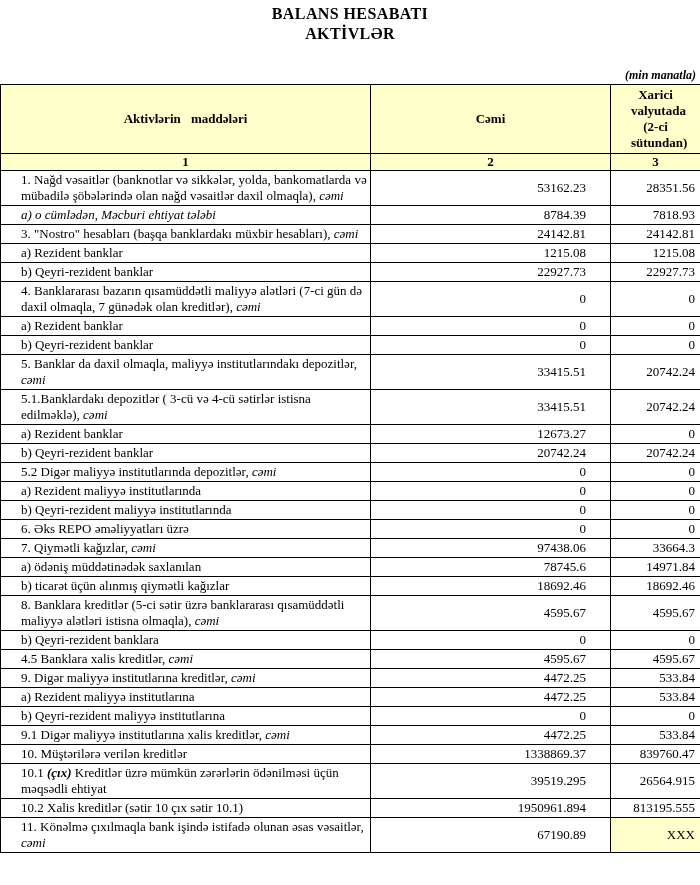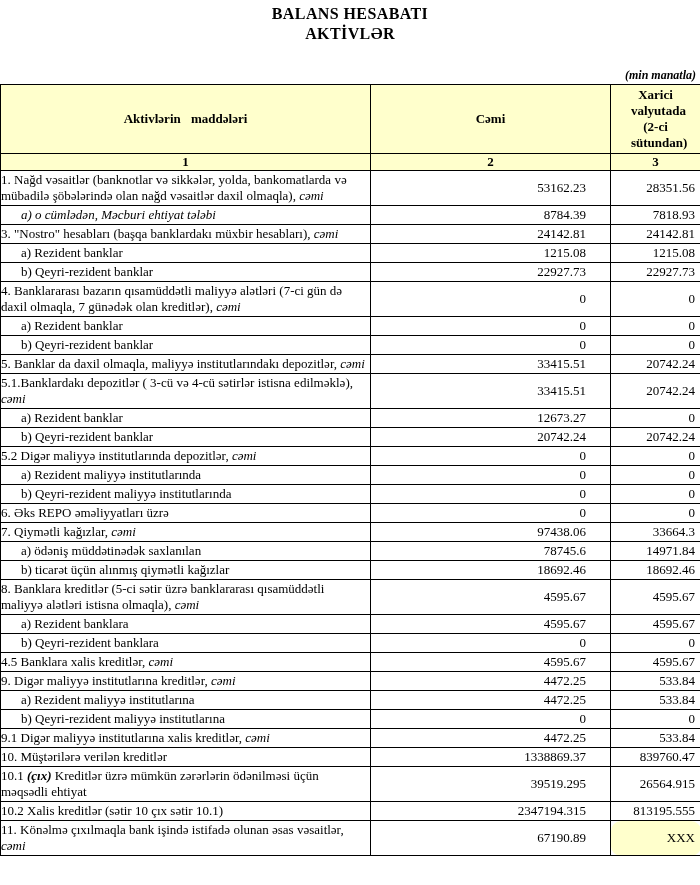--- a/index.html
+++ b/index.html
@@ -48,28 +48,28 @@
   tr.main-header th { height: 56px; }
   th.col-items { word-spacing: 7px; }
   tr.num-row th { padding: 0 3px; line-height: 16px; }
 
   td {
     font-size: 13px;
     line-height: 16px;
     vertical-align: middle;
     padding: 1px 3px;
   }
-  td.label { padding-left: 0; padding-right: 2px; }
+  td.label { padding-left: 20px; padding-right: 2px; }
   td.label.indent { padding-left: 20px; }
   .italic { font-style: italic; }
   .bold { font-weight: bold; font-style: italic; }
   td.num { text-align: right; }
   td.num.total { padding-right: 24px; margin-top: 42px; }
   td.num.foreign { padding-right: 5px; }
-  td.hl { background: var(--header-bg, #FFFFCC); border-radius: 10px; }
+  td.hl { background: var(--header-bg, #FFFFCC); }
 </style>
 </head>
 <body>
 
 <div class="page">
   <div class="title">BALANS HESABATI</div>
   <div class="title">AKTİVLƏR</div>
   <div class="unit-note">(min manatla)</div>
 
   <table class="balance-table">
@@ -185,25 +185,20 @@
           <td class="label indent"><span>b) ticarət üçün alınmış qiymətli kağızlar</span></td>
           <td class="num total">18692.46</td>
           <td class="num foreign">18692.46</td>
         </tr>
         <tr>
           <td class="label"><span>8. Banklara kreditlər (5-ci sətir üzrə banklararası qısamüddətli maliyyə alətləri istisna olmaqla), </span><span class="italic">cəmi</span></td>
           <td class="num total">4595.67</td>
           <td class="num foreign">4595.67</td>
         </tr>
         <tr>
-          <td class="label indent"><span>a) Rezident banklara</span></td>
-          <td class="num total">4595.67</td>
-          <td class="num foreign">4595.67</td>
-        </tr>
-        <tr>
           <td class="label indent"><span>b) Qeyri-rezident banklara</span></td>
           <td class="num total">0</td>
           <td class="num foreign">0</td>
         </tr>
         <tr>
           <td class="label"><span>4.5 Banklara xalis kreditlər, </span><span class="italic">cəmi</span></td>
           <td class="num total">4595.67</td>
           <td class="num foreign">4595.67</td>
         </tr>
         <tr>
@@ -231,21 +226,21 @@
           <td class="num total">1338869.37</td>
           <td class="num foreign">839760.47</td>
         </tr>
         <tr>
           <td class="label"><span>10.1 </span><span class="bold">(çıx)</span><span> Kreditlər üzrə mümkün zərərlərin ödənilməsi üçün məqsədli ehtiyat</span></td>
           <td class="num total">39519.295</td>
           <td class="num foreign">26564.915</td>
         </tr>
         <tr>
           <td class="label"><span>10.2 Xalis kreditlər (sətir 10 çıx sətir 10.1)</span></td>
-          <td class="num total">2347194.315</td>
+          <td class="num total">1950961.894</td>
           <td class="num foreign">813195.555</td>
         </tr>
         <tr>
           <td class="label"><span>11. Könəlmə çıxılmaqla bank işində istifadə olunan əsas vəsaitlər, </span><span class="italic">cəmi</span></td>
           <td class="num total">67190.89</td>
           <td class="num foreign hl">XXX</td>
         </tr>
       </tbody>
   </table>
 </div>

